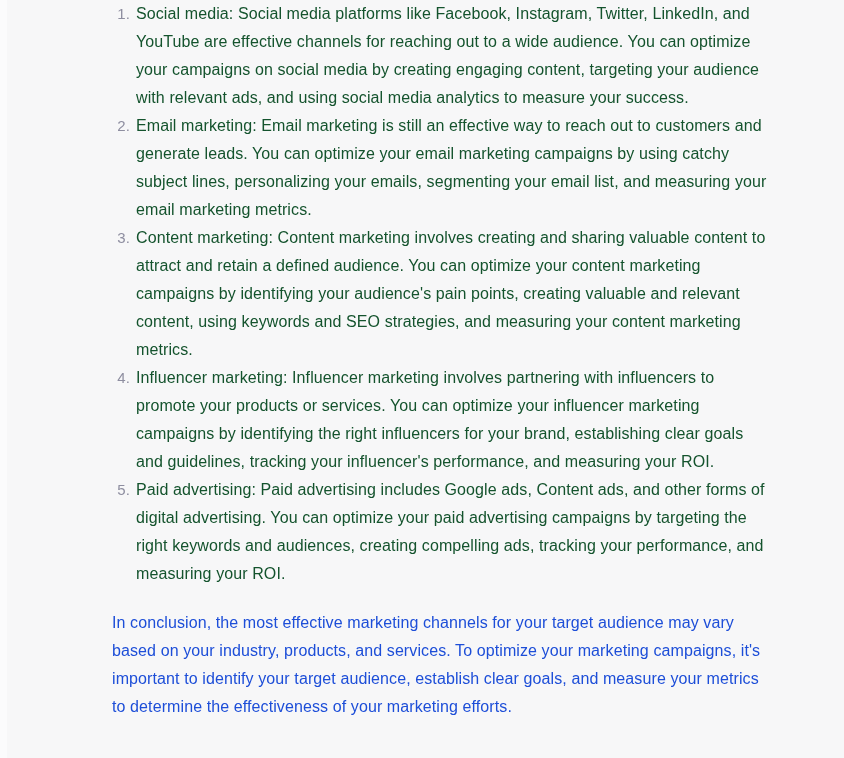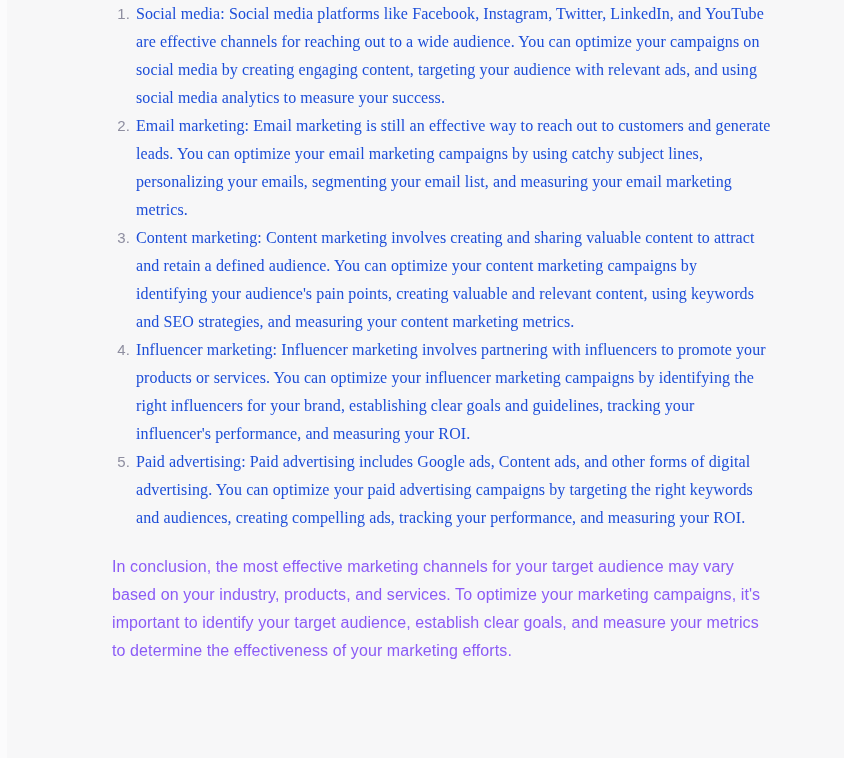--- a/index.html
+++ b/index.html
@@ -62,28 +62,27 @@
     top: 0;
     width: 18px;
     text-align: right;
     color: #8e8ea0;
     font-size: 15px;
     line-height: 28px;
   }
 
   .list-text {
     display: block;
-    color: #1d4ed8;
-    font-family: Liberation Serif, serif;
+    color: #14532d;
   }
 
   p.conclusion {
     margin: 21px 0 0 0;
     padding: 0;
-    color: #8b5cf6;
+    color: #1d4ed8;
   }
 </style>
 </head>
 <body>
 
 <div class="left-gutter"></div>
 
 <div class="response-surface">
   <div class="message-body">
 

